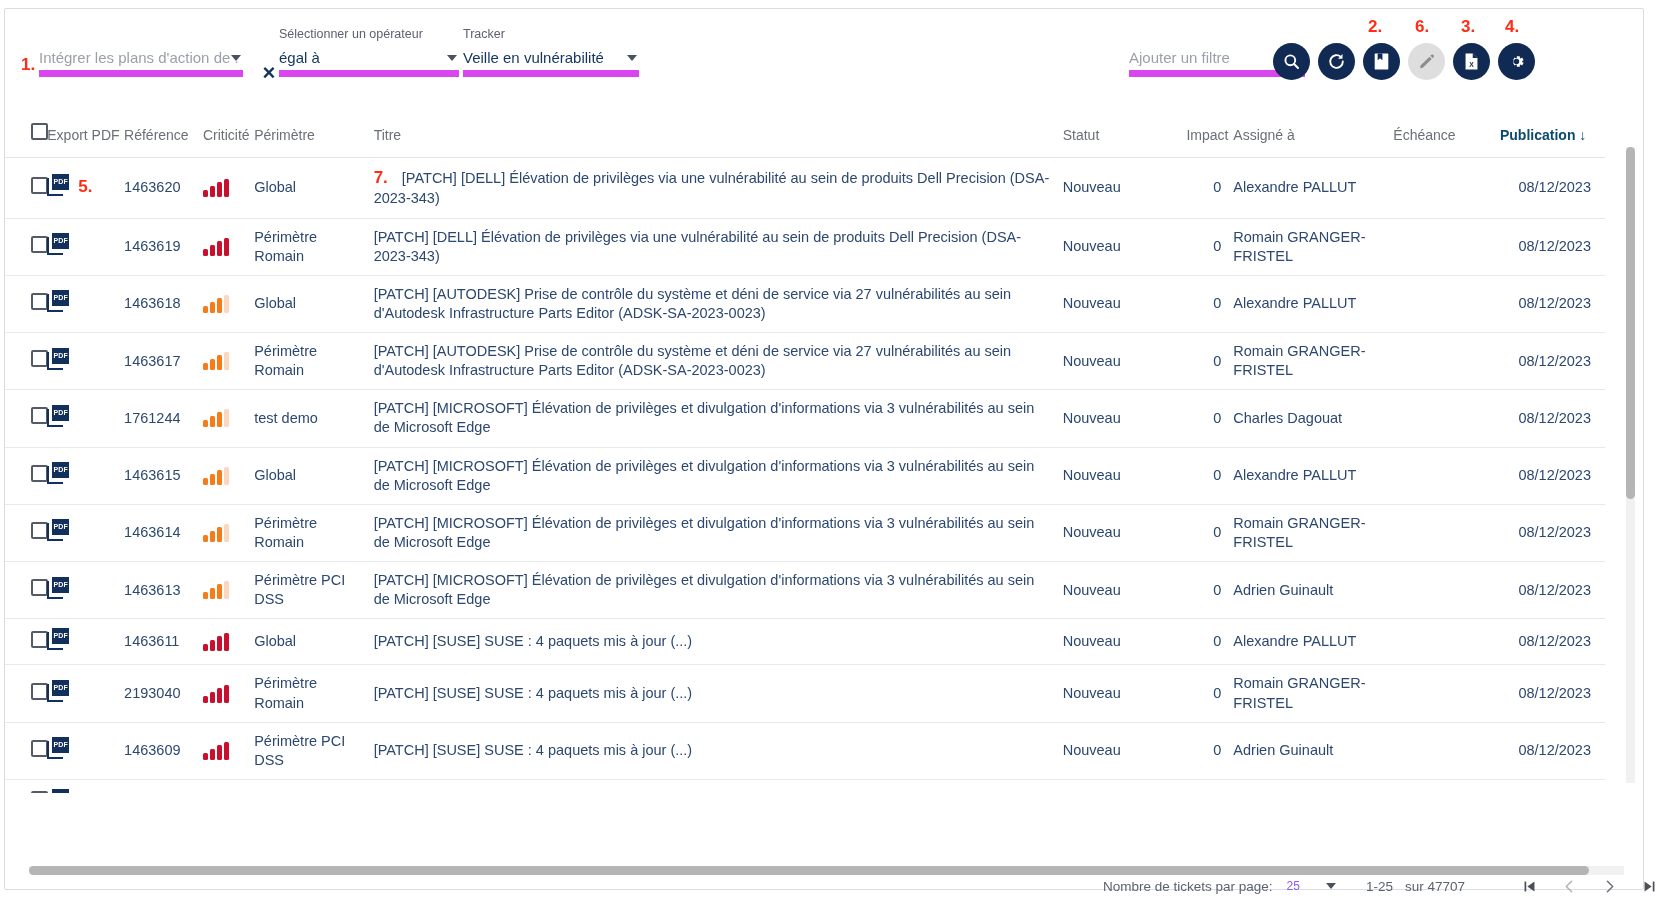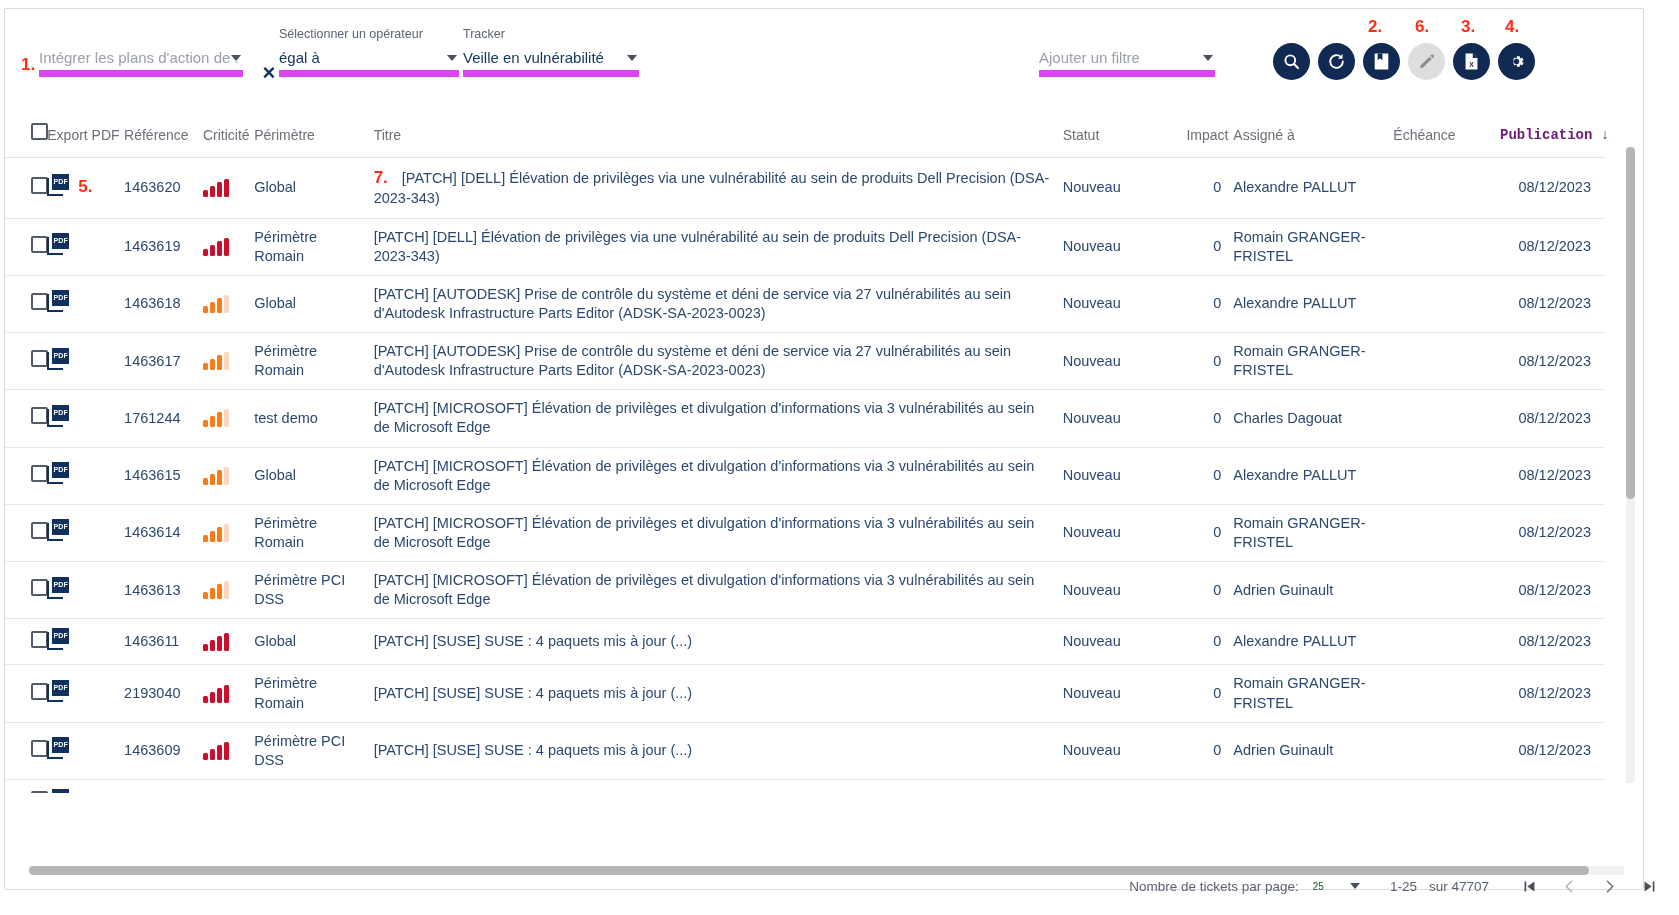--- a/index.html
+++ b/index.html
@@ -111,23 +111,22 @@
     font-size: 14px;
     font-weight: normal;
     color: #6b6f78;
     text-align: left;
     padding: 10px 6px 14px 6px;
     border-bottom: 1px solid #e3e4e8;
     vertical-align: bottom;
     white-space: nowrap;
   }
   table.grid th.sorted {
-    color: #701a75;
+    color: #0c4a6e;
     font-weight: bold;
-    font-family: Liberation Mono, monospace;
   }
   table.grid td {
     font-size: 14.5px;
     color: #2c4870;
     padding: 9px 6px;
     border-bottom: 1px solid #e8e9ed;
     vertical-align: middle;
     line-height: 1.32;
   }
   .c-chk      { width: 34px; padding-left: 26px !important; }
@@ -225,31 +224,31 @@
     position: absolute;
     right: 10px; bottom: 14px;
     display: flex;
     align-items: center;
     gap: 0px;
     font-size: 13.5px;
     color: #5b6270;
     white-space: nowrap;
   }
   .pager .plabel { margin-right: 14px; color: #5b6270; }
-  .pager .psize { color: #14532d; font-size: 10px; }
+  .pager .psize { color: #8b5cf6; font-size: 12px; }
   .pager .pcaret {
     width: 0; height: 0;
     border-left: 5px solid transparent;
     border-right: 5px solid transparent;
     border-top: 6px solid #4a5160;
     margin-left: 26px; margin-right: 30px;
     cursor: pointer;
   }
   .pager .prange { color: #5b6270; margin-right: 12px; }
-  .pager .ptotal { color: #5b6270; margin-right: 20px; }
+  .pager .ptotal { color: #5b6270; margin-right: 44px; }
   .pager .pbtn {
     width: 40px; height: 30px;
     display: flex; align-items: center; justify-content: center;
     cursor: pointer;
   }
   .pager .pbtn svg { display: block; }
 </style>
 </head>
 <body>
 
@@ -272,21 +271,21 @@
         <span class="fvalue">égal à</span>
         <span class="caret"></span>
       </div>
 
       <div class="field" style="left:458px; top:40px; width:176px;">
         <span class="flabel">Tracker</span>
         <span class="fvalue">Veille en vulnérabilité</span>
         <span class="caret"></span>
       </div>
 
-      <div class="field" style="left:1034px; top:40px; width:176px;">
+      <div class="field" style="left:1124px; top:40px; width:176px;">
         <span class="fvalue placeholder">Ajouter un filtre</span>
         <span class="caret"></span>
       </div>
 
       <div class="iconbtn" style="left:1268px; top:34px;">
         <svg width="19" height="19" viewBox="0 0 24 24">
           <circle cx="10.5" cy="10.5" r="6.2" fill="none" stroke="#fff" stroke-width="2.4"></circle>
           <line x1="15.2" y1="15.2" x2="20.2" y2="20.2" stroke="#fff" stroke-width="2.6" stroke-linecap="round"></line>
         </svg>
       </div>

